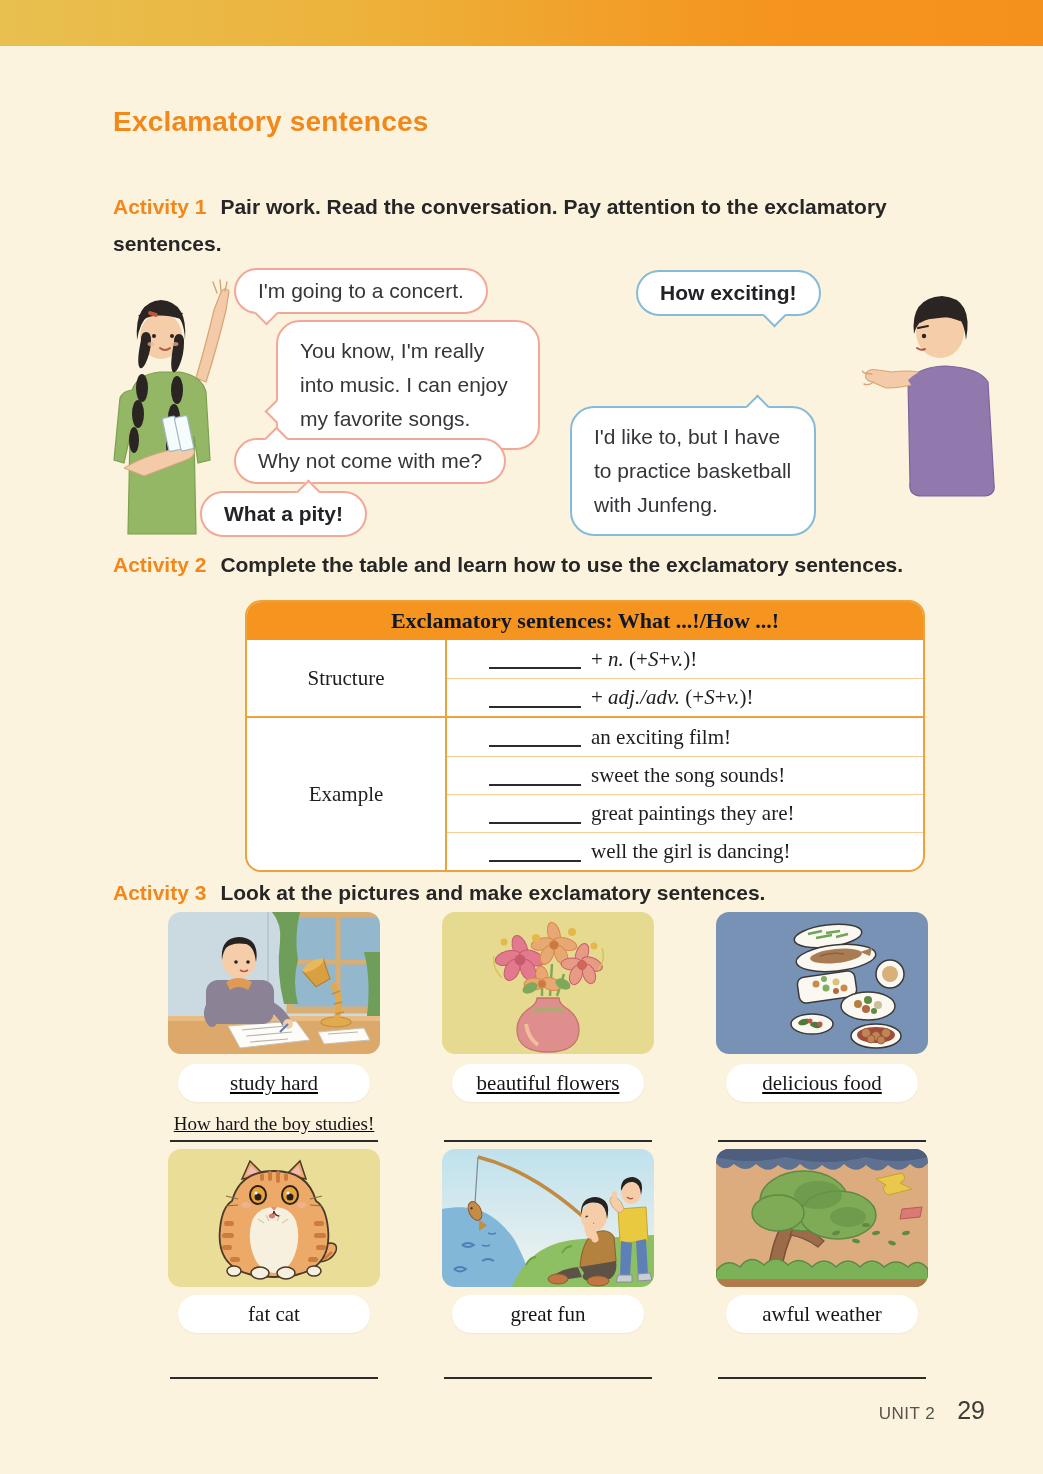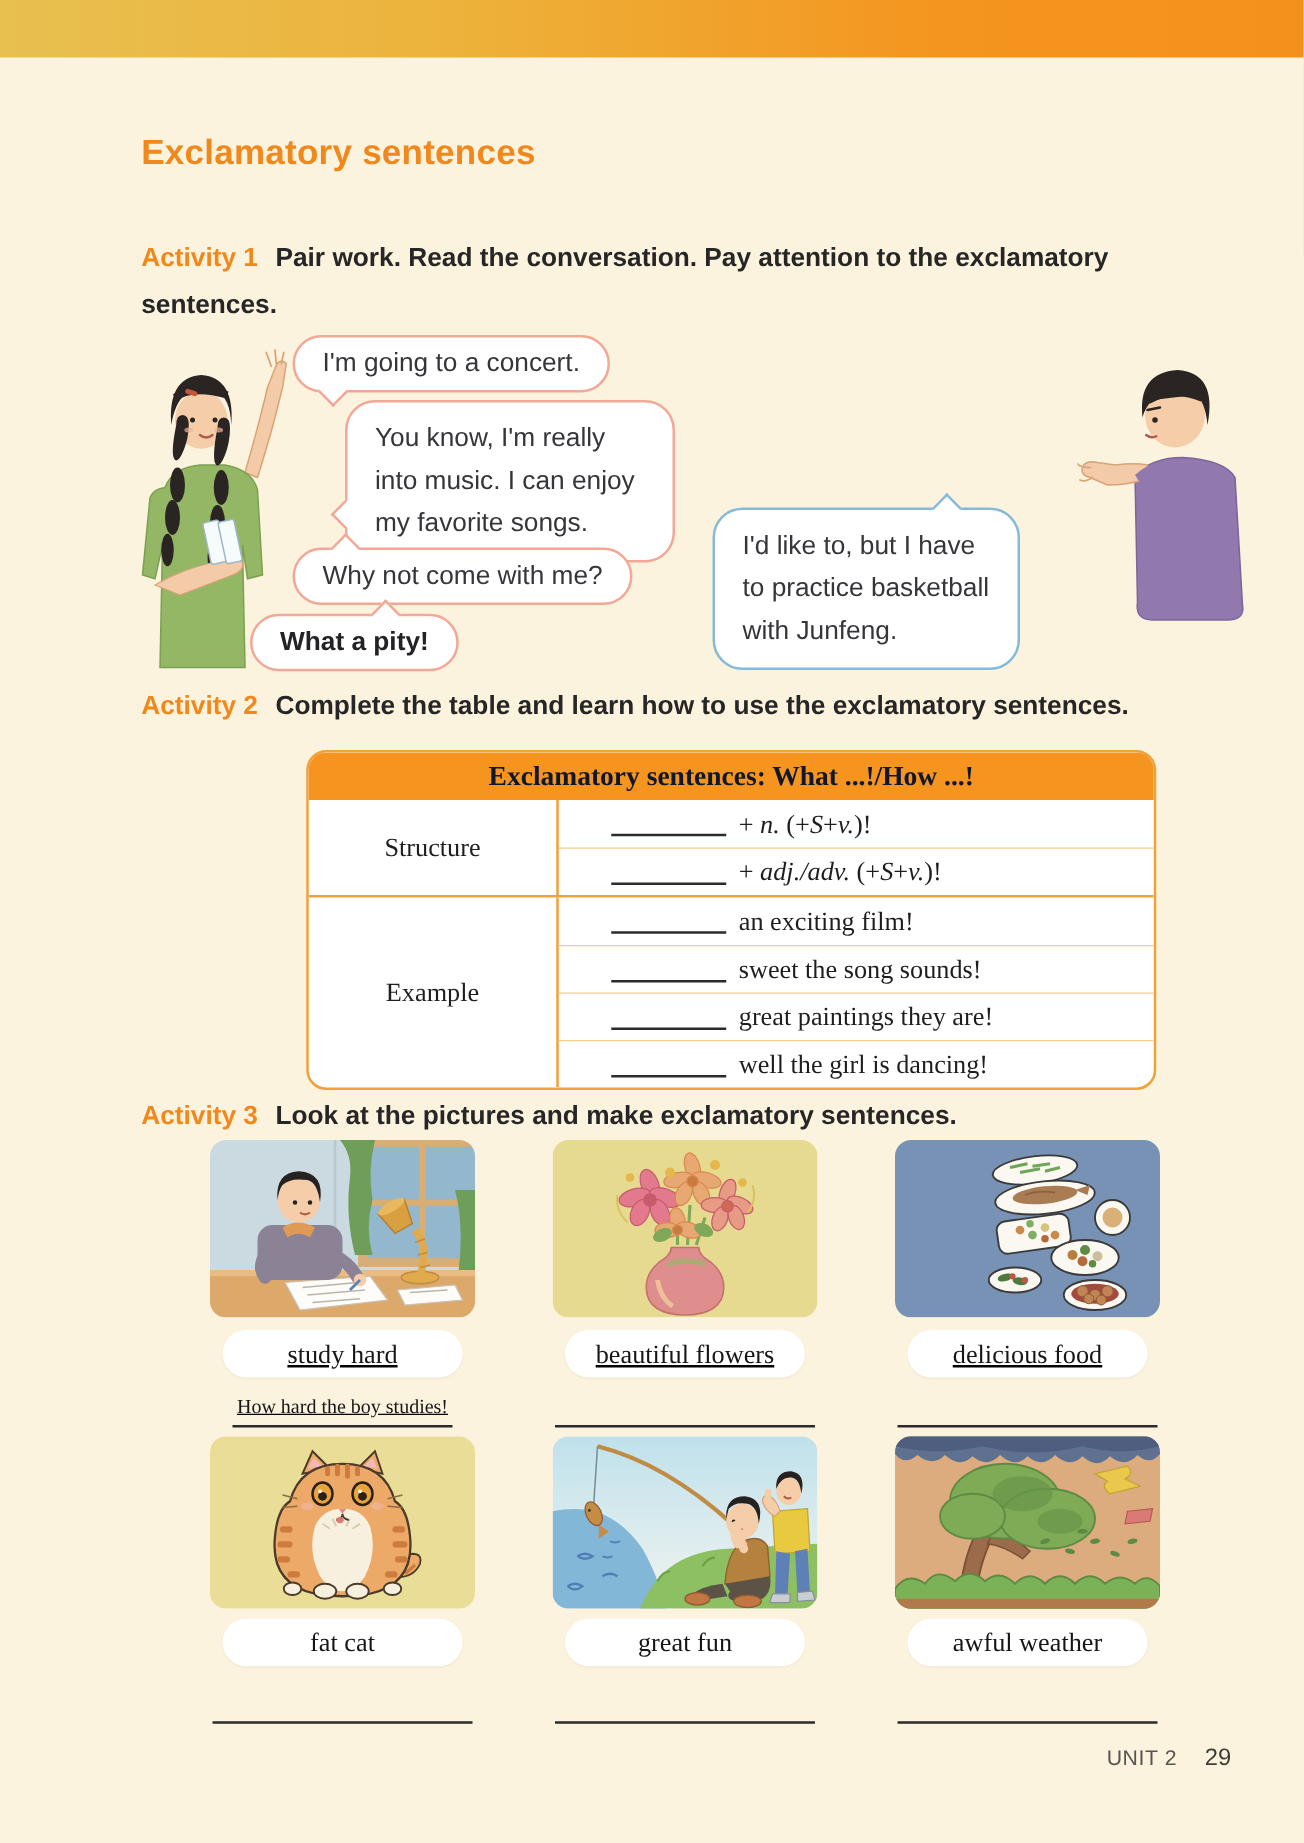--- a/index.html
+++ b/index.html
@@ -74,31 +74,31 @@
   #cards-row1 { top:912px;text-decoration:underline; } #cards-row2 { top:1149px; }
   .pic { width:212px; border-radius:13px; overflow:hidden; display:block; }
   #cards-row1 .pic { height:142px; } #cards-row2 .pic { height:138px; }
   .pic svg { display:block; width:100%; height:100%; }
   .cap-pill { width:192px; height:38px; margin:10px auto 0; background:#FFFFFF;
               border-radius:19px; display:flex; align-items:center; justify-content:center;
               font-family:"Liberation Serif", serif; font-size:21px; color:#161616;
               box-shadow:0 1px 2px rgba(0,0,0,.05); }
   #cards-row2 .cap-pill { margin-top:8px; }
   .answer { height:38px; margin-top:2px; display:flex; justify-content:center;
-            align-items:flex-end; font-family:"Liberation Serif", serif; font-size:16px;
+            align-items:flex-end; font-family:"Liberation Serif", serif; font-size:19px;
             color:#161616; }
   .answer-text { display:inline-block; white-space:nowrap; border-bottom:2px solid #2B2B2B;
                  padding:0 4px 5px; }
   .answer-line { width:208px; border-bottom:2px solid #2B2B2B; }
   #cards-row2 .answer { height:46px; margin-top:0; }
 
   
   .footer { position:absolute; right:58px; top:1396px; display:flex; align-items:baseline; gap:22px; }
   .footer .unit { font-size:17px; color:#56544D; letter-spacing:.5px; }
-  .footer .pageno { font-size:19px; color:#3E3C36; }
+  .footer .pageno { font-size:25px; color:#3E3C36; }
 </style>
 </head>
 <body>
 
 <div class="page">
 
   <div class="topbar"></div>
 
   <h1 class="main-title">Exclamatory sentences</h1>
 
@@ -148,20 +148,21 @@
     </svg>
 
     <div class="bubble pink" id="bub-g1"><span>I'm going to a concert.</span><span class="tail down"></span></div>
 
     <div class="bubble pink multi" id="bub-g2"><span>You know, I'm really into music. I can enjoy my favorite songs.</span><span class="tail left"></span></div>
 
     <div class="bubble pink" id="bub-g3"><span>Why not come with me?</span><span class="tail up"></span></div>
 
     <div class="bubble pink bold" id="bub-g4"><span>What a pity!</span><span class="tail up"></span></div>
 
+    <div class="bubble blue bold" id="bub-b1"><span>How exciting!</span><span class="tail down"></span></div>
 
 
     <div class="bubble blue multi" id="bub-b3"><span>I'd like to, but I have to practice basketball with Junfeng.</span><span class="tail up"></span></div>
   </div>
 
   <p class="activity-block" id="act2"><span class="activity-label">Activity 2</span><span>Complete the table and learn how to use the exclamatory sentences.</span></p>
 
   <div class="gram-table">
     <div class="gt-header">Exclamatory sentences: What ...!/How ...!</div>
     <div class="gt-section">

